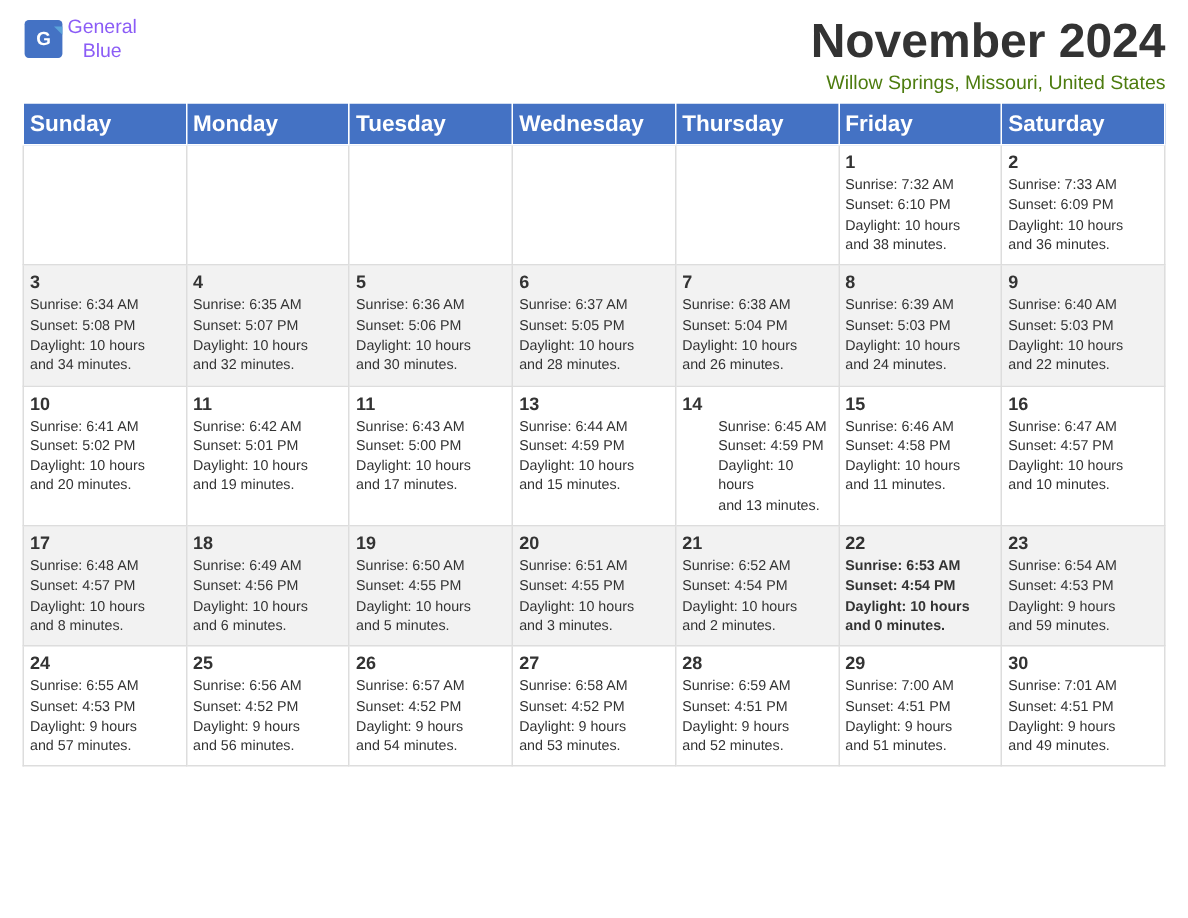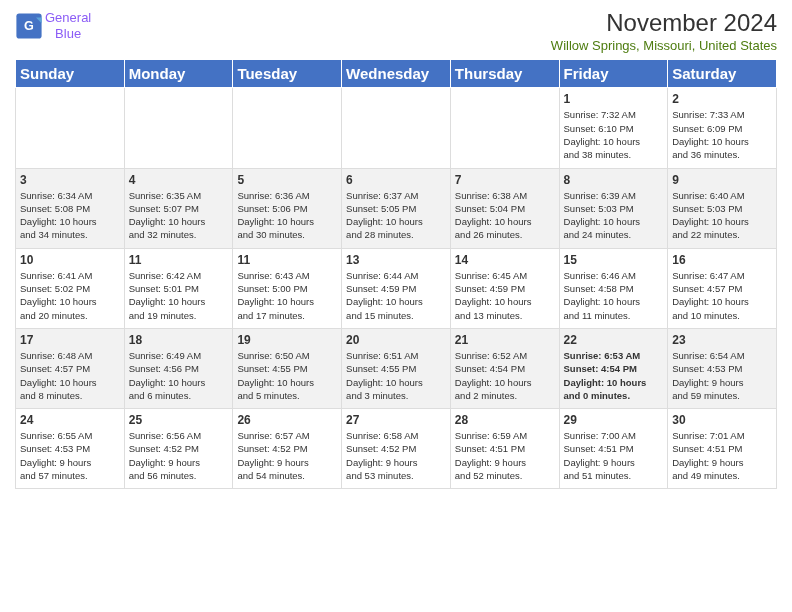--- a/index.html
+++ b/index.html
@@ -29,22 +29,22 @@
       text-align: center;
     }
     .logo-icon {
       width: 28px;
       height: 28px;
     }
     .title-block {
       text-align: right;
     }
     .month-title {
-      font-size: 24px;
-      font-weight: normal;
+      font-size: 32px;
+      font-weight: bold;
       color: #333;
       line-height: 1.1;
       margin-left: 13px;
     }
     .location {
       font-size: 13px;
       color: #4d7c0f;
       margin-top: 2px;
     }
     table {
@@ -218,21 +218,21 @@
         </td>
         <td>
           <span class="day-num">13</span>
           <div class="day-info" style="white-space: pre-line;">Sunrise: 6:44 AM
 Sunset: 4:59 PM
 Daylight: 10 hours
 and 15 minutes.</div>
         </td>
         <td>
           <span class="day-num">14</span>
-          <div class="day-info" style="white-space: pre-line;">Sunrise: 6:45 AM
+          <div class="day-info" style="white-space: pre-line; margin-left: 24px;">Sunrise: 6:45 AM
 Sunset: 4:59 PM
 Daylight: 10 hours
 and 13 minutes.</div>
         </td>
         <td>
           <span class="day-num">15</span>
           <div class="day-info" style="white-space: pre-line;">Sunrise: 6:46 AM
 Sunset: 4:58 PM
 Daylight: 10 hours
 and 11 minutes.</div>

